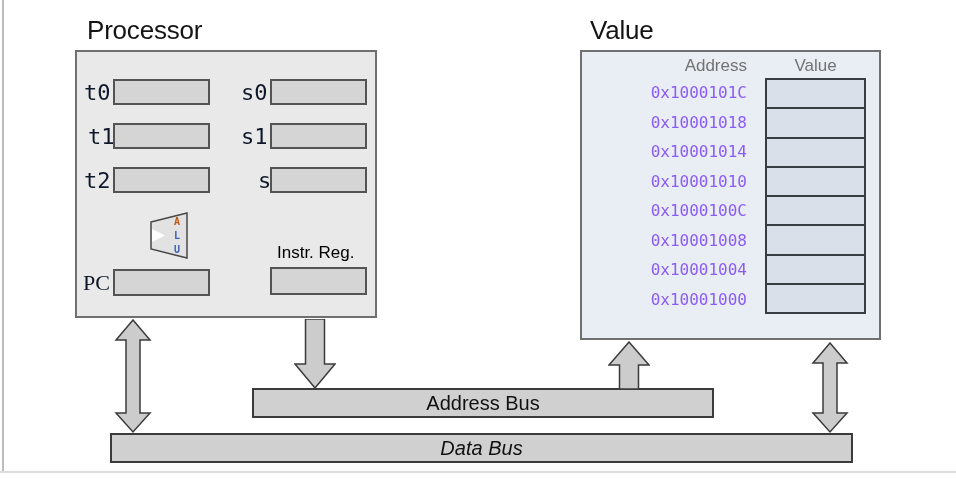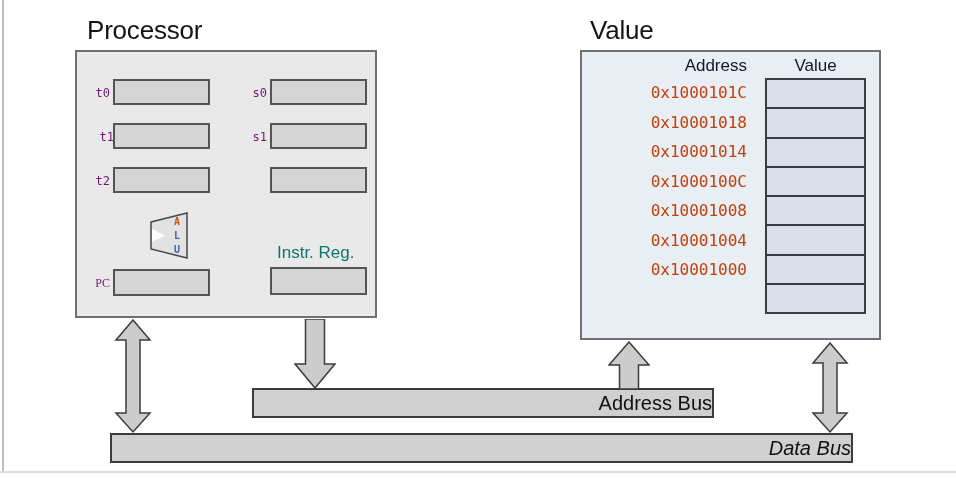--- a/index.html
+++ b/index.html
@@ -11,43 +11,43 @@
   .box-title{position:absolute;font-size:26px;color:#141414;letter-spacing:-0.2px;}
   .proc-box{
     position:absolute;left:75px;top:50px;width:302px;height:268px;
     background:#e9e9e9;border:2px solid #707070;box-sizing:border-box;
   }
   .mem-box{
     position:absolute;left:580px;top:50px;width:301px;height:290px;
     background:#e9edf4;border:2px solid #707070;box-sizing:border-box;
   }
   .reg-label{
-    position:absolute;font-family:"DejaVu Sans Mono",monospace;font-size:12px;
-    color:#701a75;text-align:right;line-height:26px;
+    position:absolute;font-family:"DejaVu Sans Mono",monospace;font-size:22px;
+    color:#0f172a;text-align:right;line-height:26px;
   }
   .reg-box{
     position:absolute;width:97px;height:26px;background:#d5d5d5;
     border:2px solid #545454;box-sizing:border-box;
   }
-  .instr-label{position:absolute;font-size:17px;color:#0f766e;}
-  .mem-header{position:absolute;font-size:17px;color:#0f172a;}
+  .instr-label{position:absolute;font-size:17px;color:#000000;}
+  .mem-header{position:absolute;font-size:17px;color:#737373;}
   .addr-col{
     position:absolute;left:587px;top:78px;width:160px;
-    font-family:"DejaVu Sans Mono",monospace;font-size:16px;color:#c2410c;text-align:right;
+    font-family:"DejaVu Sans Mono",monospace;font-size:16px;color:#8b5cf6;text-align:right;
   }
   .addr-row{height:29.5px;line-height:29.5px;}
   .val-col{
     position:absolute;left:765px;top:78px;width:101px;height:236px;
     border:2px solid #383c43;box-sizing:border-box;background:#dae0ea;
   }
   .val-cell{height:29.25px;border-bottom:2px solid #383c43;box-sizing:border-box;}
   .val-cell:last-child{border-bottom:none;}
   .bus{
     position:absolute;height:30px;background:#d0d0d0;border:2px solid #3b3b3b;
-    box-sizing:border-box;display:flex;align-items:center;justify-content:flex-end;
+    box-sizing:border-box;display:flex;align-items:center;justify-content:center;
     font-size:20px;color:#111;
   }
   .arrow-svg{position:absolute;display:block;}
   .alu-svg{position:absolute;left:150px;top:212px;}
 </style>
 </head>
 <body>
 
 <div class="stage">
 
@@ -88,20 +88,21 @@
   <div class="reg-box" style="left:270px;top:267px;height:28px;"></div>
 
   <div class="mem-box"></div>
   <div class="mem-header" style="left:587px;top:56px;width:160px;text-align:right;">Address</div>
   <div class="mem-header" style="left:765px;top:56px;width:101px;text-align:center;">Value</div>
 
   <div class="addr-col">
     <div class="addr-row">0x1000101C</div>
     <div class="addr-row">0x10001018</div>
     <div class="addr-row">0x10001014</div>
+    <div class="addr-row">0x10001010</div>
     <div class="addr-row">0x1000100C</div>
     <div class="addr-row">0x10001008</div>
     <div class="addr-row">0x10001004</div>
     <div class="addr-row">0x10001000</div>
   </div>
 
   <div class="val-col">
     <div class="val-cell"></div>
     <div class="val-cell"></div>
     <div class="val-cell"></div>

